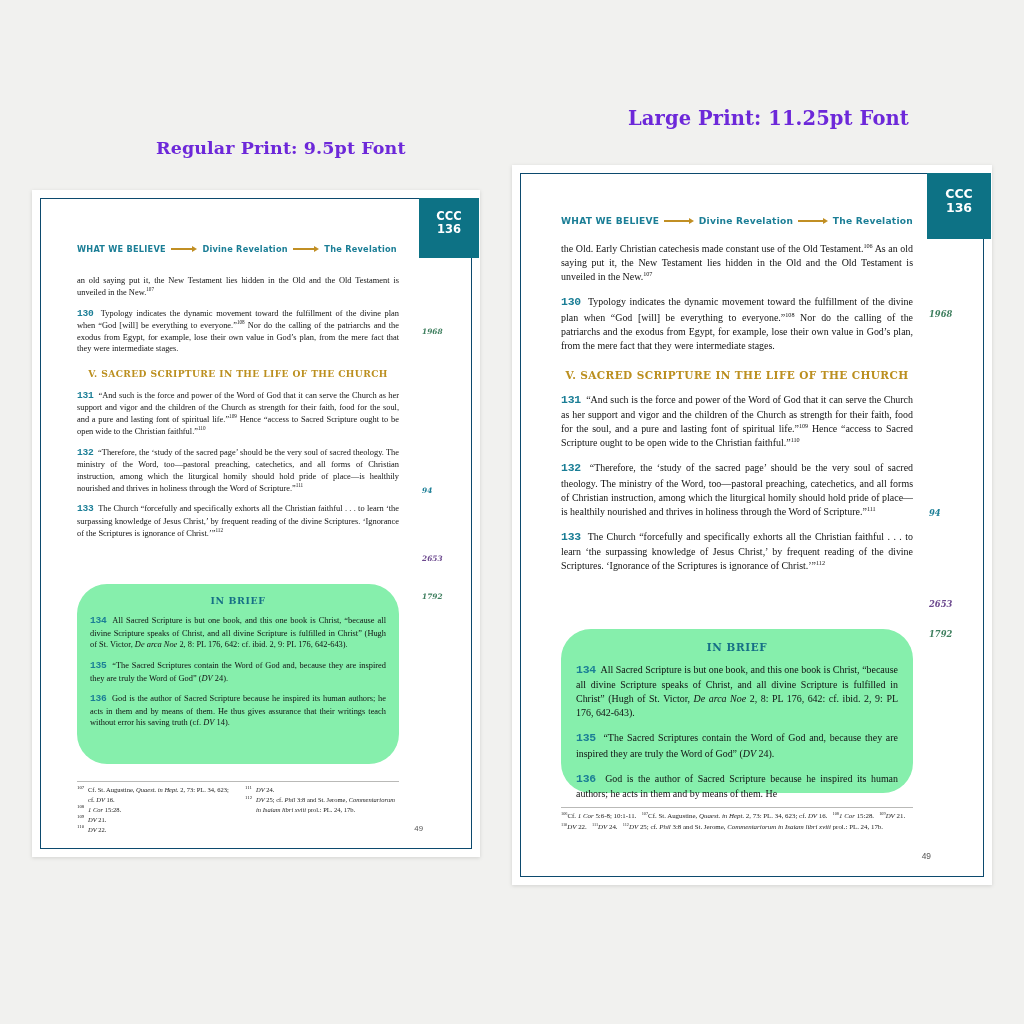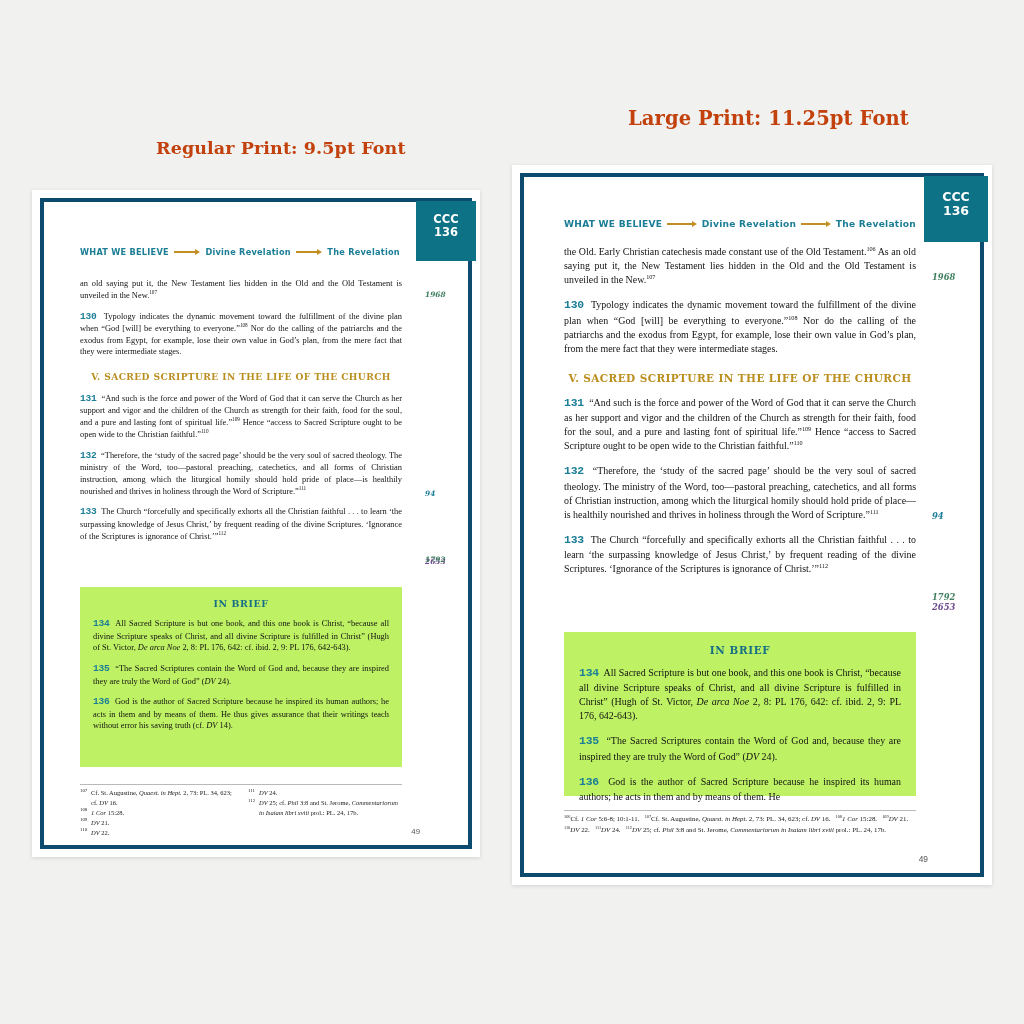--- a/index.html
+++ b/index.html
@@ -14,37 +14,37 @@
     position: relative;
     overflow: hidden;
     -webkit-font-smoothing: antialiased;
   }
 
   
   .caption {
     position: absolute;
     font-family: "DejaVu Serif", serif;
     font-weight: 700;
-    color: #c2410c;
+    color: #6d28d9;
     letter-spacing: 0.1px;
   }
   #caption-regular { left: 131px; top: 138px; font-size: 17.5px; margin-left: 25px; }
   #caption-large   { left: 628px; top: 107px; font-size: 19.5px; }
 
   
   .page {
     position: absolute;
     background: #ffffff;
     box-shadow: 0 1px 4px rgba(0,0,0,0.13);
     box-sizing: border-box;
   }
   .page-inner {
     position: absolute;
     left: 8px; top: 8px; right: 8px; bottom: 8px;
-    border: 4px solid #0c4a6e;
+    border: 1px solid #0c4a6e;
     background: #ffffff;
     box-sizing: border-box;
   }
   #page-regular { left: 32px;  top: 190px; width: 448px; height: 667px; }
   #page-large   { left: 512px; top: 165px; width: 480px; height: 720px; }
 
   
   .ccc-tab {
     position: absolute;
     background: #0d7285;
@@ -140,31 +140,32 @@
   
   .marginref {
     position: absolute;
     font-family: "DejaVu Serif", serif;
     font-style: italic;
     font-weight: 700;
     white-space: nowrap;
   }
   #page-regular .marginref { font-size: 7.4px; }
   #page-large   .marginref { font-size: 8.4px; }
-  .mr-green  { color: #3f7f5f; }
+  .mr-green  { color: #3f7f5f; margin-top: 40px; }
   .mr-teal   { color: #1b7e96; }
   .mr-purple { color: #6d4a8f; margin-top: 25px; }
 
   
   .inbrief {
     position: absolute;
-    background: #bef264;
+    background: #86efac;
     box-sizing: border-box;
     color: #111111;
     text-align: justify;
+    border-radius: 30px;
   }
   #page-regular .inbrief { left: 36px; top: 385px; width: 322px; height: 180px; padding: 10px 13px 10px 13px; font-size: 8.4px; line-height: 1.40; }
   #page-large   .inbrief { left: 40px; top: 455px; width: 352px; height: 164px; padding: 11px 15px 11px 15px; font-size: 9.95px; line-height: 1.42; }
 
   .inbrief-title {
     text-align: center;
     color: #166f86;
     font-family: "DejaVu Serif", serif;
     font-weight: 700;
     letter-spacing: 0.6px;

